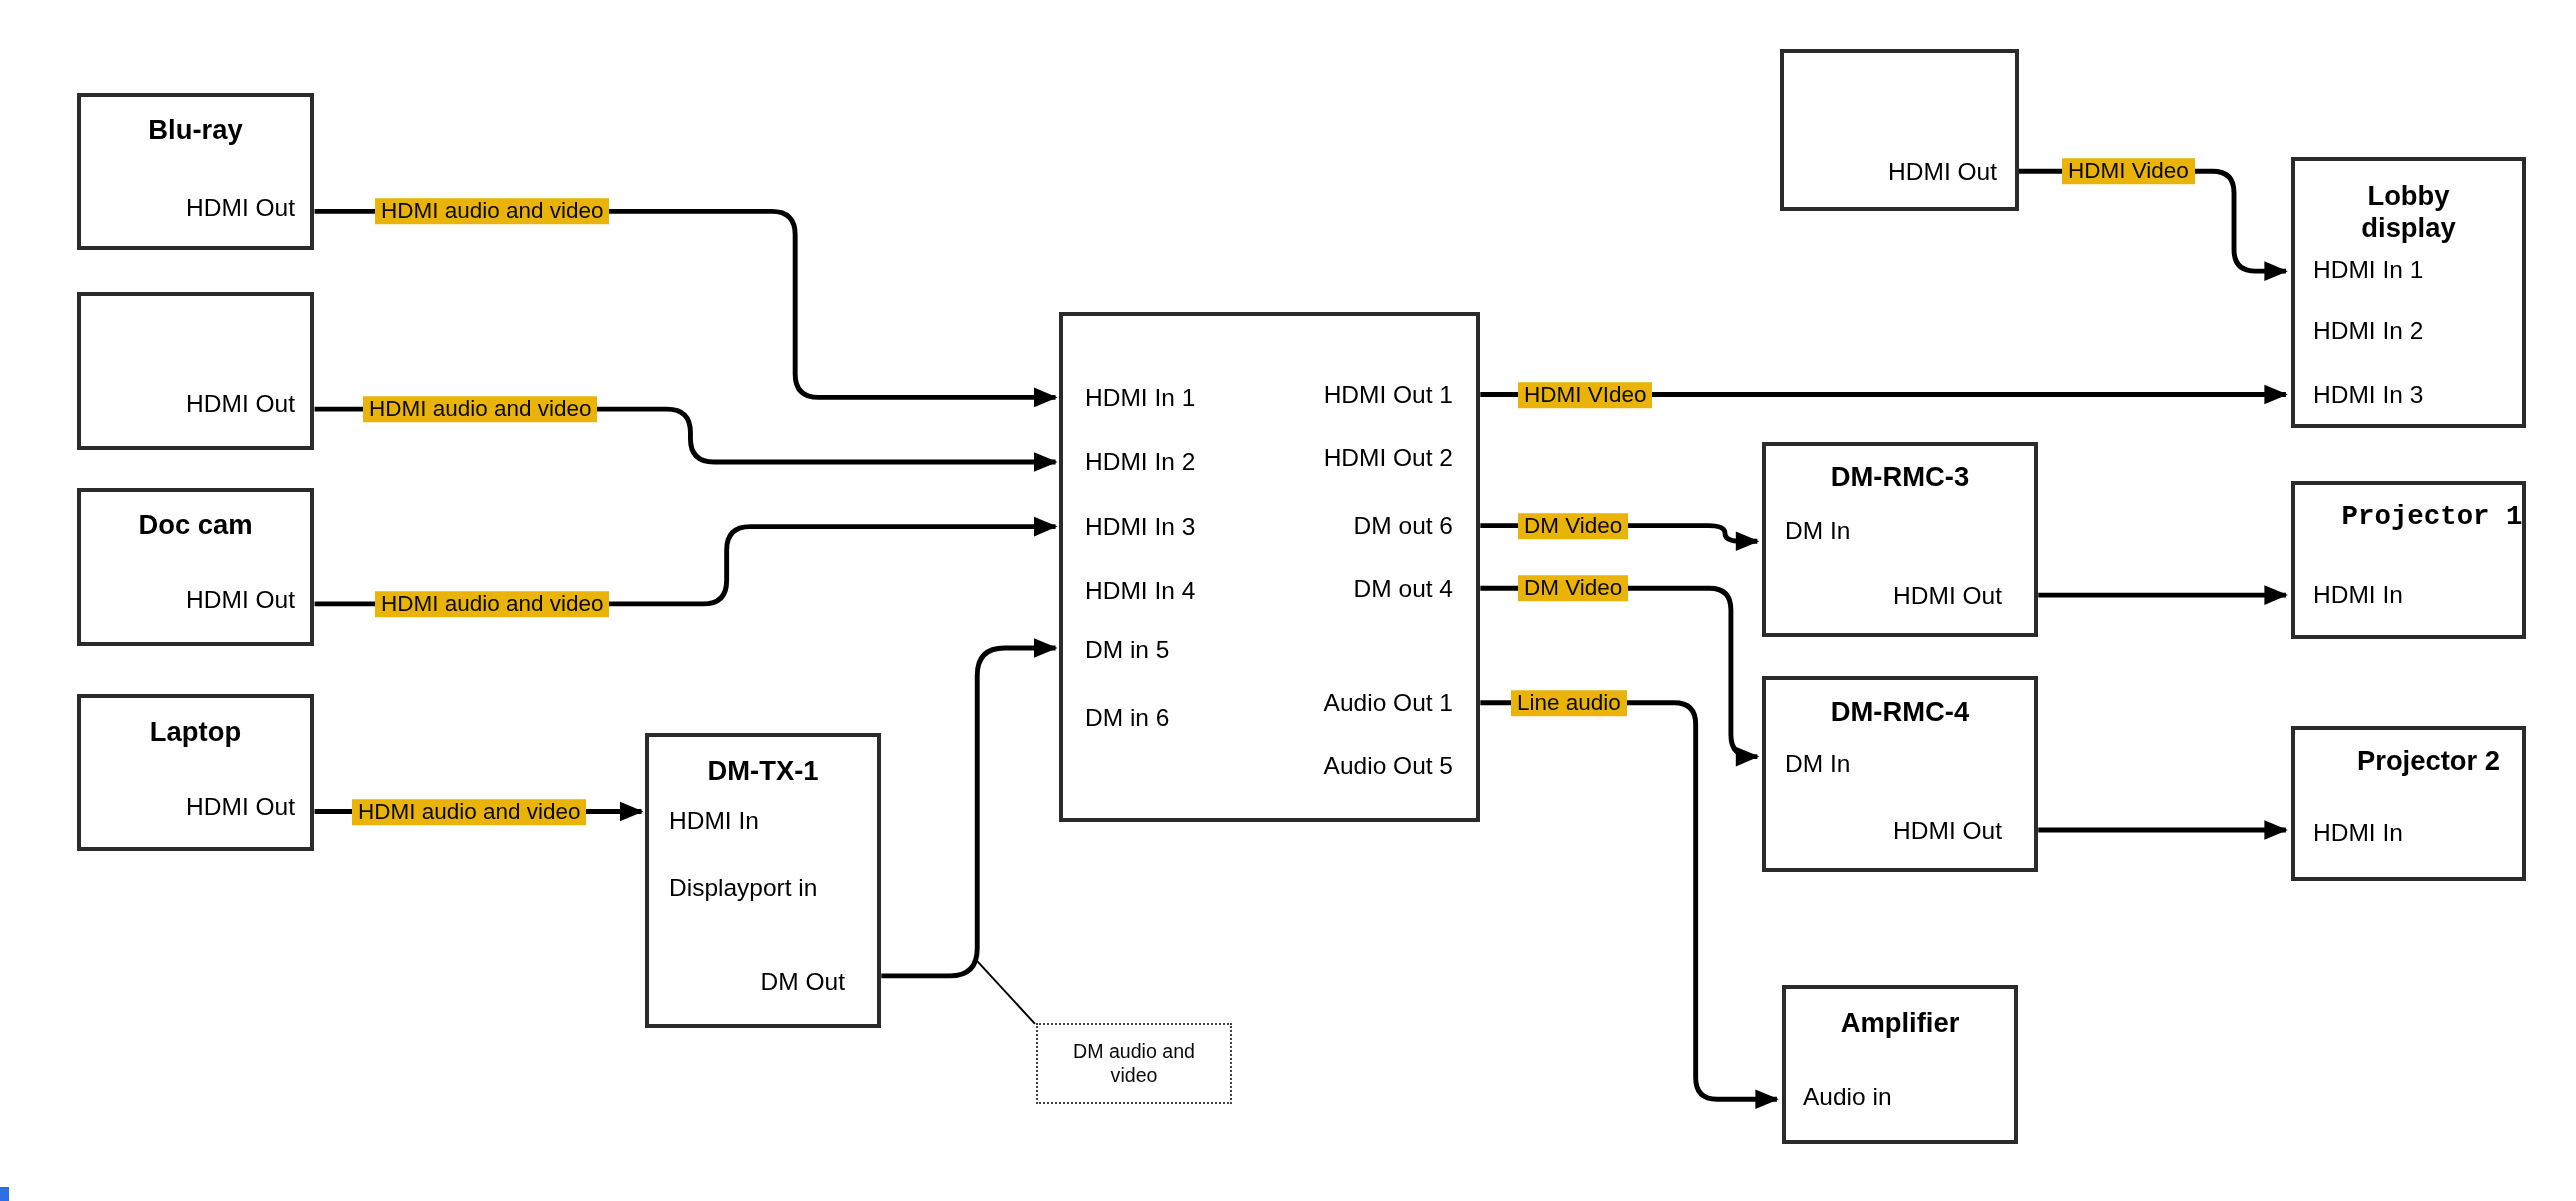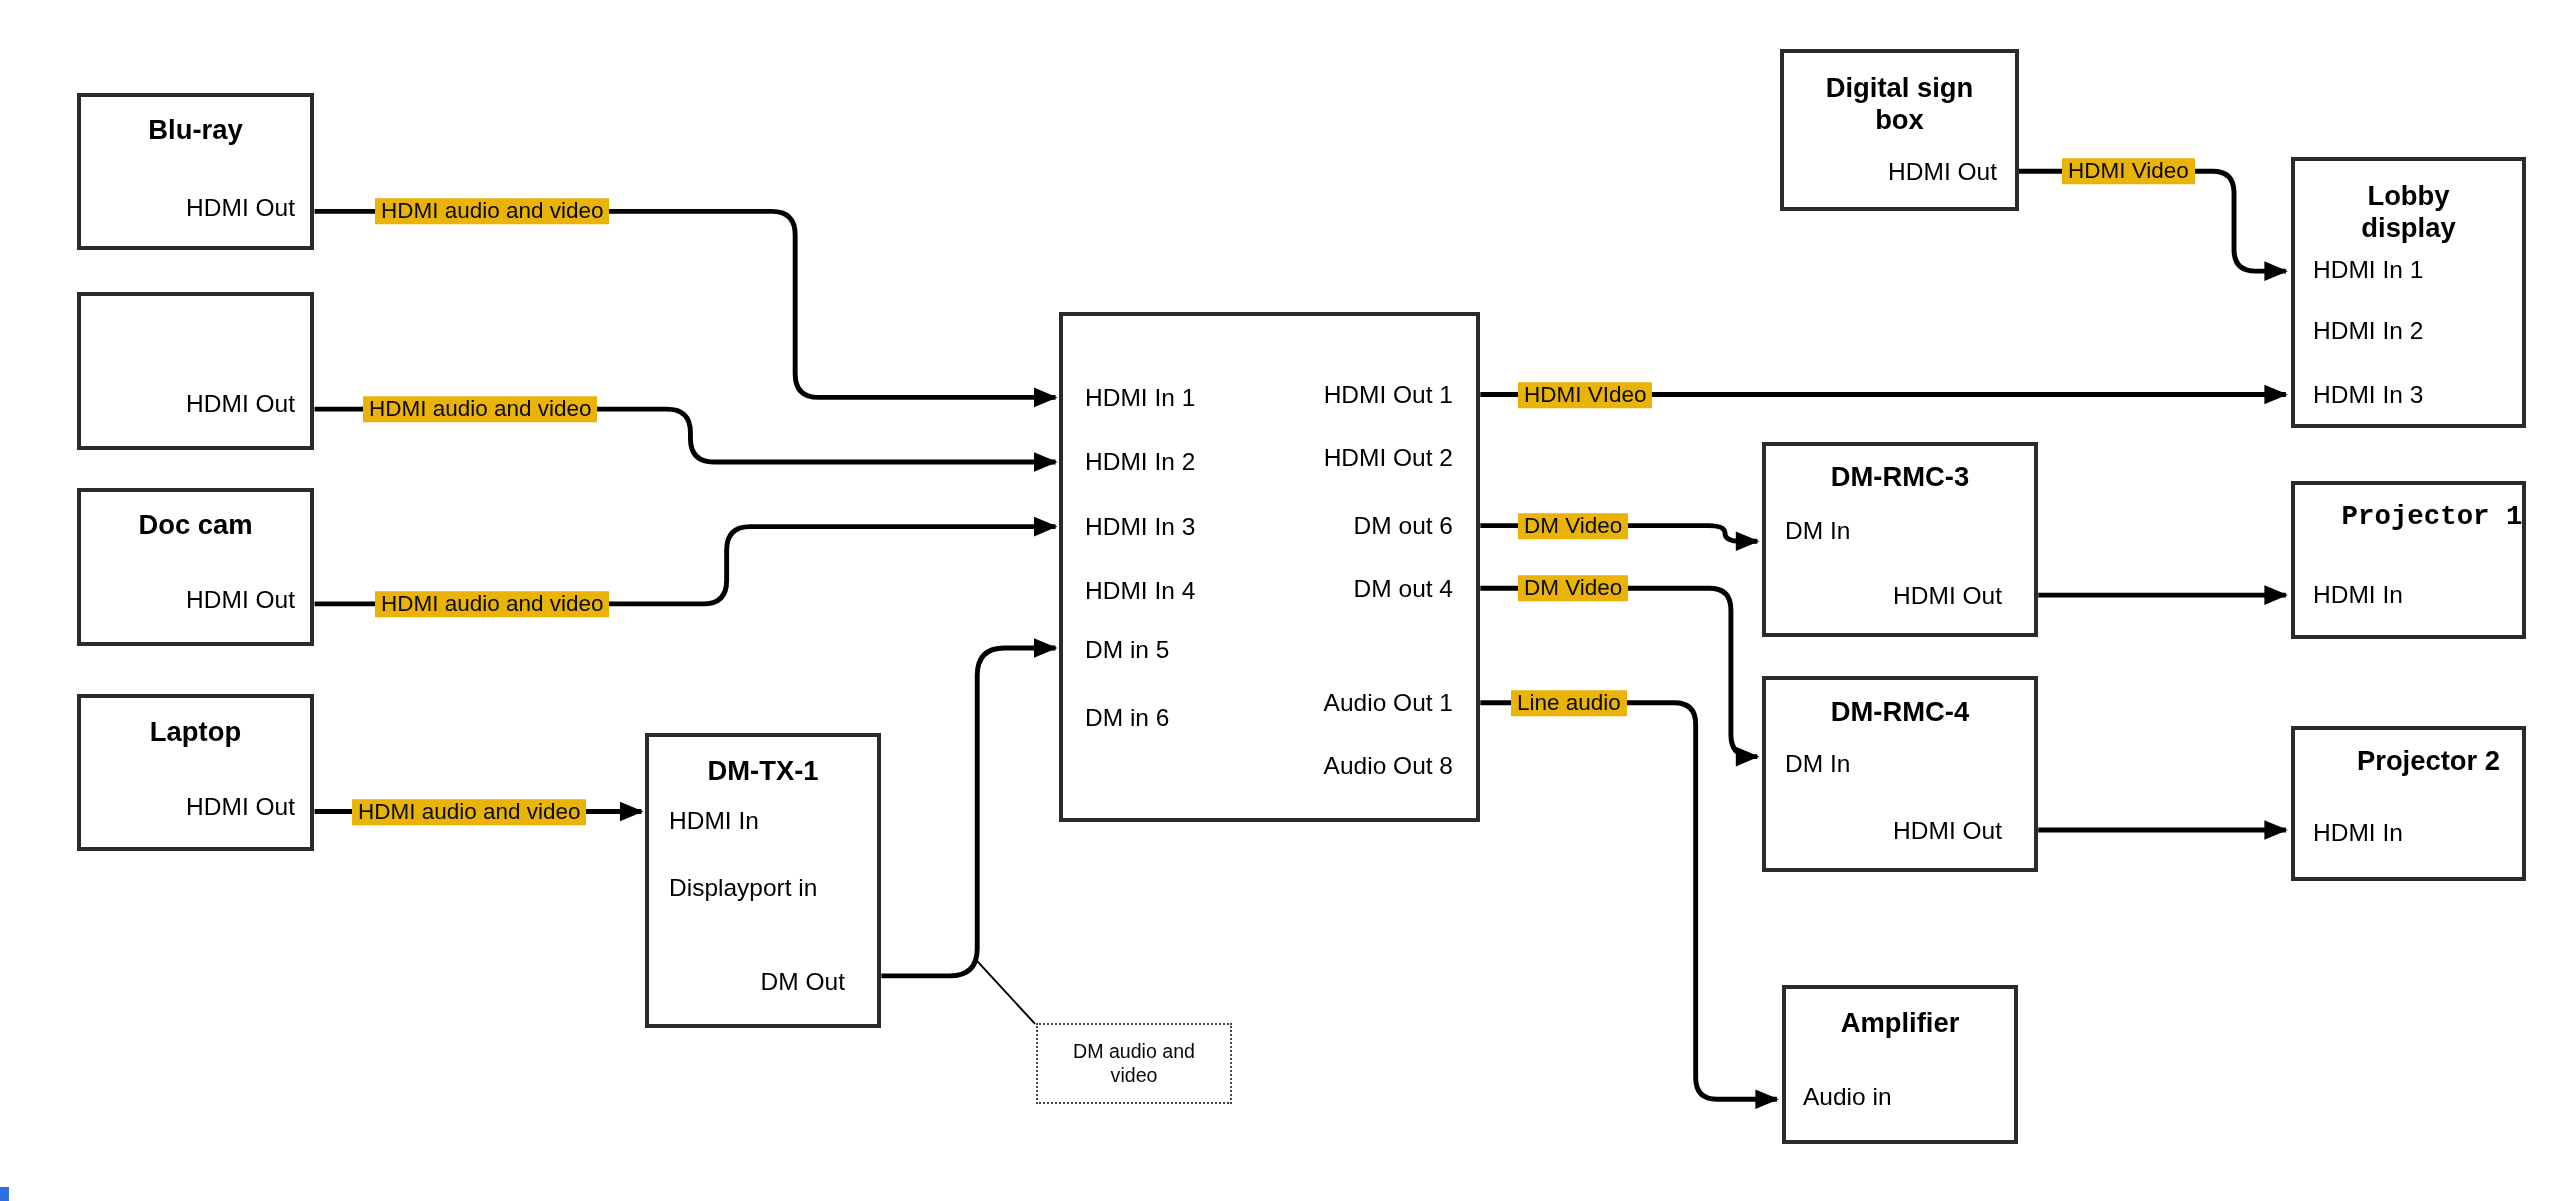--- a/index.html
+++ b/index.html
@@ -57,22 +57,20 @@
   <div class="box" style="left:1762px;top:442px;width:276px;height:195px;"></div>
   <div class="box" style="left:2291px;top:481px;width:235px;height:158px;"></div>
   <div class="box" style="left:1762px;top:676px;width:276px;height:196px;"></div>
   <div class="box" style="left:2291px;top:726px;width:235px;height:155px;"></div>
   <div class="box" style="left:1782px;top:985px;width:236px;height:159px;"></div>
 
   <div class="title" style="left:77px;top:114px;width:237px;">Blu-ray</div>
   <div class="title" style="left:77px;top:509px;width:237px;">Doc cam</div>
   <div class="title" style="left:77px;top:716px;width:237px;">Laptop</div>
   <div class="title" style="left:645px;top:755px;width:236px;">DM-TX-1</div>
-  <div class="title" style="left:1780px;top:72px;width:239px;">Digital sign
-box</div>
   <div class="title" style="left:2291px;top:180px;width:235px;">Lobby
 display</div>
   <div class="title" style="left:1762px;top:461px;width:276px;">DM-RMC-3</div>
   <div class="title" style="left:2291px;top:501px;width:282px;font-family:Liberation Mono, monospace;">Projector 1</div>
   <div class="title" style="left:1762px;top:696px;width:276px;">DM-RMC-4</div>
   <div class="title" style="left:2291px;top:745px;width:275px;">Projector 2</div>
   <div class="title" style="left:1782px;top:1007px;width:236px;">Amplifier</div>
 
   <div class="port r" style="left:77px;top:193px;width:218px;">HDMI Out</div>
   <div class="port r" style="left:77px;top:389px;width:218px;">HDMI Out</div>
@@ -88,21 +86,21 @@
   <div class="port" style="left:1085px;top:512px;">HDMI In 3</div>
   <div class="port" style="left:1085px;top:576px;">HDMI In 4</div>
   <div class="port" style="left:1085px;top:635px;">DM in 5</div>
   <div class="port" style="left:1085px;top:703px;">DM in 6</div>
 
   <div class="port r" style="left:1175px;top:380px;width:278px;">HDMI Out 1</div>
   <div class="port r" style="left:1175px;top:443px;width:278px;">HDMI Out 2</div>
   <div class="port r" style="left:1175px;top:511px;width:278px;">DM out 6</div>
   <div class="port r" style="left:1175px;top:574px;width:278px;">DM out 4</div>
   <div class="port r" style="left:1175px;top:688px;width:278px;">Audio Out 1</div>
-  <div class="port r" style="left:1175px;top:751px;width:278px;">Audio Out 8</div>
+  <div class="port r" style="left:1175px;top:751px;width:278px;">Audio Out 5</div>
 
   <div class="port r" style="left:1780px;top:157px;width:217px;">HDMI Out</div>
 
   <div class="port" style="left:2313px;top:255px;">HDMI In 1</div>
   <div class="port" style="left:2313px;top:316px;">HDMI In 2</div>
   <div class="port" style="left:2313px;top:380px;">HDMI In 3</div>
 
   <div class="port" style="left:1785px;top:516px;">DM In</div>
   <div class="port r" style="left:1762px;top:581px;width:240px;">HDMI Out</div>
   <div class="port" style="left:2313px;top:580px;">HDMI In</div>

